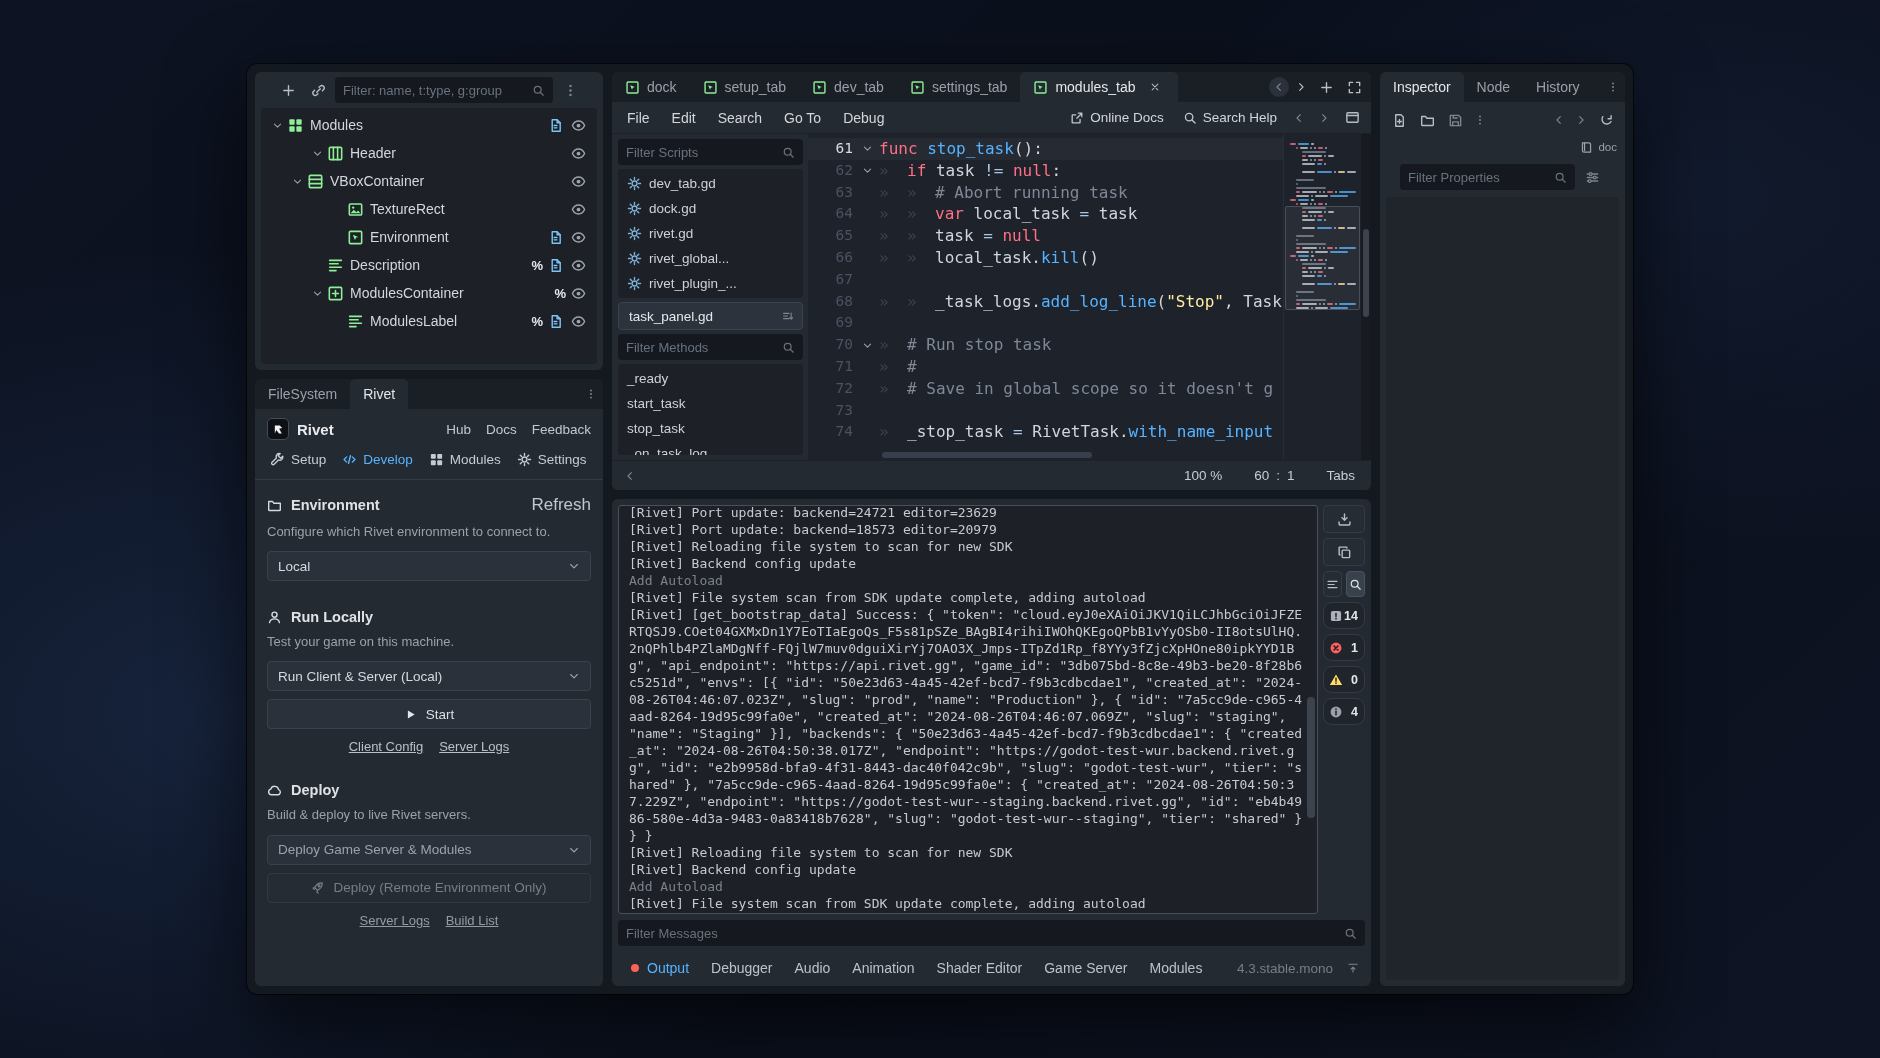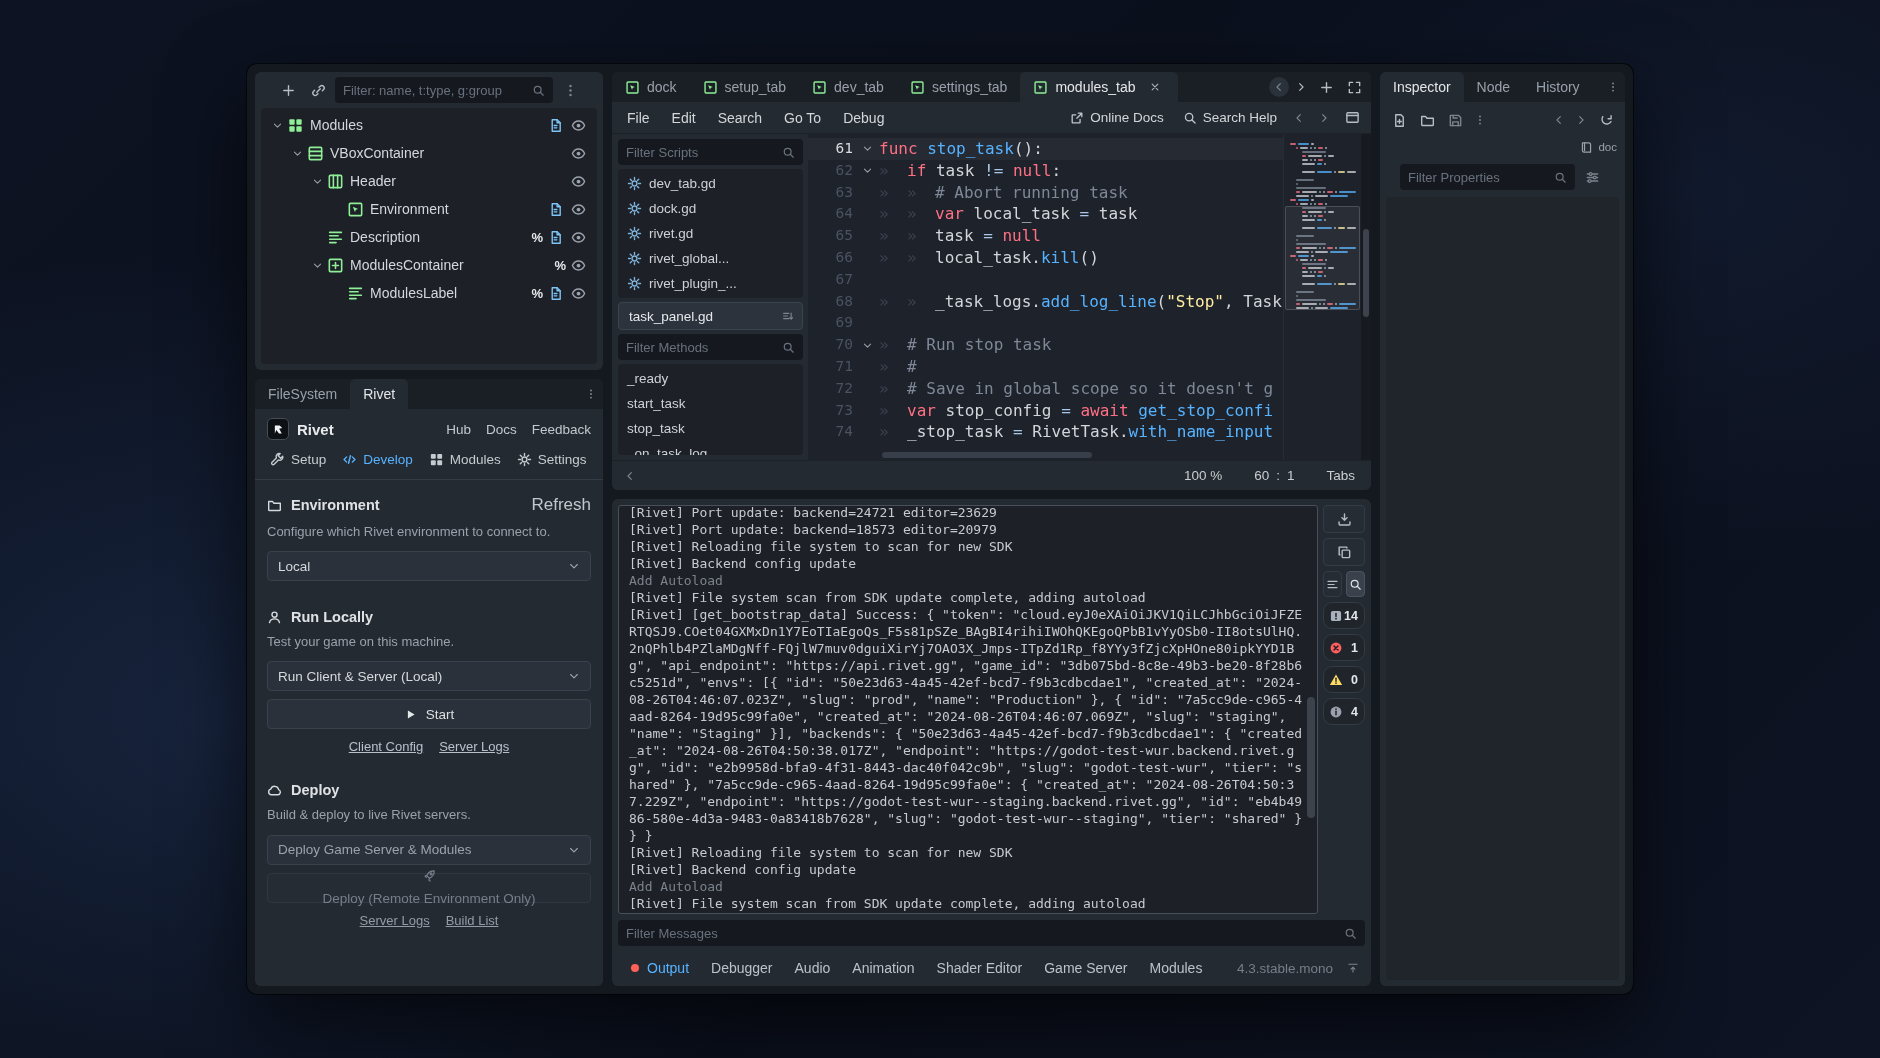--- a/index.html
+++ b/index.html
@@ -85,21 +85,21 @@
 .r-sec-head{display:flex;align-items:center;gap:9px;color:#dfe2e5;}
 .r-sec-head .ic{color:#d6d9dd;}
 .r-sec-title{font-weight:700;font-size:14.5px;}
 .r-action{margin-left:auto;font-size:17px;color:#c2c7cd;}
 .r-desc{color:#99a1ab;font-size:13px;line-height:1.4;margin:8px 0 10px;max-width:312px;}
 .dropdown{height:30px;background:#2b313a;border:1px solid #3a414b;border-radius:4px;display:flex;align-items:center;justify-content:space-between;padding:0 10px;font-size:13.5px;color:#d6d9dd;}
 .dropdown .ic{color:#9aa2ac;}
 .dropdown.dim{color:#9aa2ac;}
 .btn{height:30px;border:1px solid #3a414b;background:#2b313a;border-radius:4px;display:flex;align-items:center;justify-content:center;gap:9px;font-size:13.5px;color:#dcdfe2;margin-top:8px;}
 .btn .ic{color:#e4e7ea;}
-.btn.disabled{color:#767e89;background:#262c34;border-color:#323841;flex-direction:column;}
+.btn.disabled{color:#767e89;background:#262c34;border-color:#323841;}
 .btn.disabled .ic{color:#767e89;}
 .r-links-row{display:flex;justify-content:center;gap:16px;margin-top:10px;}
 .ulink{color:#b7c1cc;font-size:13px;text-decoration:underline;}
 .ulink.dim2{color:#939ca6;}
 
 
 .menubar{height:32px;background:var(--panel);display:flex;align-items:center;padding:0 4px;border-bottom:1px solid #1d2228;flex:none;}
 .menu-item{padding:0 11px;font-size:14px;color:#d3d6da;}
 .menubar-right{margin-left:auto;display:flex;align-items:center;gap:5px;padding-right:2px;}
 .menu-link{display:flex;align-items:center;gap:6px;color:#d3d6da;font-size:13.5px;padding:0 7px;}
@@ -228,20 +228,41 @@
                     <path d="M6.5 8h3M6.5 10.5h3" stroke="currentColor" stroke-width="1.5" fill="none" stroke-linecap="round" stroke-linejoin="round"></path>
                   </svg>
                 </span>
                 <span class="icon-btn tbadge eye">
                   <svg viewBox="0 0 16 16">
                     <path d="M1.5 8C2.8 5 5.2 3.2 8 3.2S13.2 5 14.5 8C13.2 11 10.8 12.8 8 12.8S2.8 11 1.5 8z" stroke="currentColor" stroke-width="1.5" fill="none" stroke-linecap="round" stroke-linejoin="round"></path>
                     <circle cx="8" cy="8" r="2" fill="currentColor"></circle>
                   </svg>
                 </span>
               </div>
+              <div class="trow" style="padding-left:46px">
+                <span class="twist">
+                  <svg viewBox="0 0 16 16">
+                    <path d="M3.5 6l4.5 4.5L12.5 6" stroke="currentColor" stroke-width="1.5" fill="none" stroke-linecap="round" stroke-linejoin="round"></path>
+                  </svg>
+                </span>
+                <span class="ic nicon">
+                  <svg viewBox="0 0 16 16">
+                    <rect x="2.2" y="2.2" width="11.6" height="11.6" rx="1" stroke="currentColor" stroke-width="1.5" fill="none" stroke-linecap="round" stroke-linejoin="round"></rect>
+                    <path d="M6 2.2v11.6M10 2.2v11.6" stroke="currentColor" stroke-width="1.5" fill="none" stroke-linecap="round" stroke-linejoin="round"></path>
+                  </svg>
+                </span>
+                <span class="tlabel">Header</span>
+                <span class="tspace"></span>
+                <span class="icon-btn tbadge eye">
+                  <svg viewBox="0 0 16 16">
+                    <path d="M1.5 8C2.8 5 5.2 3.2 8 3.2S13.2 5 14.5 8C13.2 11 10.8 12.8 8 12.8S2.8 11 1.5 8z" stroke="currentColor" stroke-width="1.5" fill="none" stroke-linecap="round" stroke-linejoin="round"></path>
+                    <circle cx="8" cy="8" r="2" fill="currentColor"></circle>
+                  </svg>
+                </span>
+              </div>
               <div class="trow" style="padding-left:26px">
                 <span class="twist">
                   <svg viewBox="0 0 16 16">
                     <path d="M3.5 6l4.5 4.5L12.5 6" stroke="currentColor" stroke-width="1.5" fill="none" stroke-linecap="round" stroke-linejoin="round"></path>
                   </svg>
                 </span>
                 <span class="ic nicon">
                   <svg viewBox="0 0 16 16">
                     <rect x="2.2" y="2.2" width="11.6" height="11.6" rx="1" stroke="currentColor" stroke-width="1.5" fill="none" stroke-linecap="round" stroke-linejoin="round"></rect>
                     <path d="M2.2 6h11.6M2.2 10h11.6" stroke="currentColor" stroke-width="1.5" fill="none" stroke-linecap="round" stroke-linejoin="round"></path>
@@ -249,33 +270,30 @@
                 </span>
                 <span class="tlabel">VBoxContainer</span>
                 <span class="tspace"></span>
                 <span class="icon-btn tbadge eye">
                   <svg viewBox="0 0 16 16">
                     <path d="M1.5 8C2.8 5 5.2 3.2 8 3.2S13.2 5 14.5 8C13.2 11 10.8 12.8 8 12.8S2.8 11 1.5 8z" stroke="currentColor" stroke-width="1.5" fill="none" stroke-linecap="round" stroke-linejoin="round"></path>
                     <circle cx="8" cy="8" r="2" fill="currentColor"></circle>
                   </svg>
                 </span>
               </div>
-              <div class="trow" style="padding-left:46px">
-                <span class="twist">
-                  <svg viewBox="0 0 16 16">
-                    <path d="M3.5 6l4.5 4.5L12.5 6" stroke="currentColor" stroke-width="1.5" fill="none" stroke-linecap="round" stroke-linejoin="round"></path>
-                  </svg>
-                </span>
+              <div class="trow" style="padding-left:66px">
+                <span class="twist"></span>
                 <span class="ic nicon">
                   <svg viewBox="0 0 16 16">
-                    <rect x="2.2" y="2.2" width="11.6" height="11.6" rx="1" stroke="currentColor" stroke-width="1.5" fill="none" stroke-linecap="round" stroke-linejoin="round"></rect>
-                    <path d="M6 2.2v11.6M10 2.2v11.6" stroke="currentColor" stroke-width="1.5" fill="none" stroke-linecap="round" stroke-linejoin="round"></path>
-                  </svg>
-                </span>
-                <span class="tlabel">Header</span>
+                    <rect x="2.2" y="2.8" width="11.6" height="10.4" rx="1" stroke="currentColor" stroke-width="1.5" fill="none" stroke-linecap="round" stroke-linejoin="round"></rect>
+                    <circle cx="5.8" cy="6.2" r="1.1" fill="currentColor"></circle>
+                    <path d="M3.4 11.6l3-3.4 2.4 2.4 1.6-1.6 2.2 2.6z" fill="currentColor"></path>
+                  </svg>
+                </span>
+                <span class="tlabel">TextureRect</span>
                 <span class="tspace"></span>
                 <span class="icon-btn tbadge eye">
                   <svg viewBox="0 0 16 16">
                     <path d="M1.5 8C2.8 5 5.2 3.2 8 3.2S13.2 5 14.5 8C13.2 11 10.8 12.8 8 12.8S2.8 11 1.5 8z" stroke="currentColor" stroke-width="1.5" fill="none" stroke-linecap="round" stroke-linejoin="round"></path>
                     <circle cx="8" cy="8" r="2" fill="currentColor"></circle>
                   </svg>
                 </span>
               </div>
               <div class="trow" style="padding-left:66px">
                 <span class="twist"></span>
@@ -765,21 +783,21 @@
                 <div class="cline "><span class="lnum">65</span><span class="fold"></span><span class="ctext"><span class="tabm">»</span><span class="tabm">»</span><span class="tk-pl">task </span><span class="tk-op">=</span><span class="tk-pl"> </span><span class="tk-kw">null</span></span></div>
                 <div class="cline "><span class="lnum">66</span><span class="fold"></span><span class="ctext"><span class="tabm">»</span><span class="tabm">»</span><span class="tk-pl">local_task.</span><span class="tk-fn">kill</span><span class="tk-pl">()</span></span></div>
                 <div class="cline "><span class="lnum">67</span><span class="fold"></span><span class="ctext"></span></div>
                 <div class="cline "><span class="lnum">68</span><span class="fold"></span><span class="ctext"><span class="tabm">»</span><span class="tabm">»</span><span class="tk-pl">_task_logs.</span><span class="tk-fn">add_log_line</span><span class="tk-pl">(</span><span class="tk-str">"Stop"</span><span class="tk-pl">, TaskLo</span></span></div>
                 <div class="cline "><span class="lnum">69</span><span class="fold"></span><span class="ctext"></span></div>
                 <div class="cline "><span class="lnum">70</span><span class="fold"><svg viewBox="0 0 16 16">
                       <path d="M3.5 6l4.5 4.5L12.5 6" stroke="currentColor" stroke-width="1.5" fill="none" stroke-linecap="round" stroke-linejoin="round"></path>
                     </svg></span><span class="ctext"><span class="tabm">»</span><span class="tk-cm"># Run stop task</span></span></div>
                 <div class="cline "><span class="lnum">71</span><span class="fold"></span><span class="ctext"><span class="tabm">»</span><span class="tk-cm">#</span></span></div>
                 <div class="cline "><span class="lnum">72</span><span class="fold"></span><span class="ctext"><span class="tabm">»</span><span class="tk-cm"># Save in global scope so it doesn't g</span></span></div>
-                <div class="cline "><span class="lnum">73</span><span class="fold"></span><span class="ctext"><span class="tabm">»</span><span class="tk-kw">var</span><span class="tk-pl"> stop_config </span><span class="tk-op">=</span><span class="tk-pl"> </span><span class="tk-kw">await</span><span class="tk-pl"> </span><span class="tk-fn">get_stop_confi</span></span></div>
+                <div class="cline "><span class="lnum">73</span><span class="fold"></span></div>
                 <div class="cline "><span class="lnum">74</span><span class="fold"></span><span class="ctext"><span class="tabm">»</span><span class="tk-pl">_stop_task </span><span class="tk-op">=</span><span class="tk-pl"> RivetTask.</span><span class="tk-fn">with_name_input</span></span></div>
               </div>
             <div class="minimap">
               <div id="minimap-lines">
                   <div class="mm-row" style="padding-left:0px">
                     <span class="mm-seg tk-kw" style="width: 6px;"></span>
                     <span class="mm-seg tk-fn" style="width: 10.8px;"></span>
                     <span class="mm-seg tk-pl" style="width: 3.6px;"></span>
                   </div>
                   <div class="mm-row" style="padding-left:6px">

